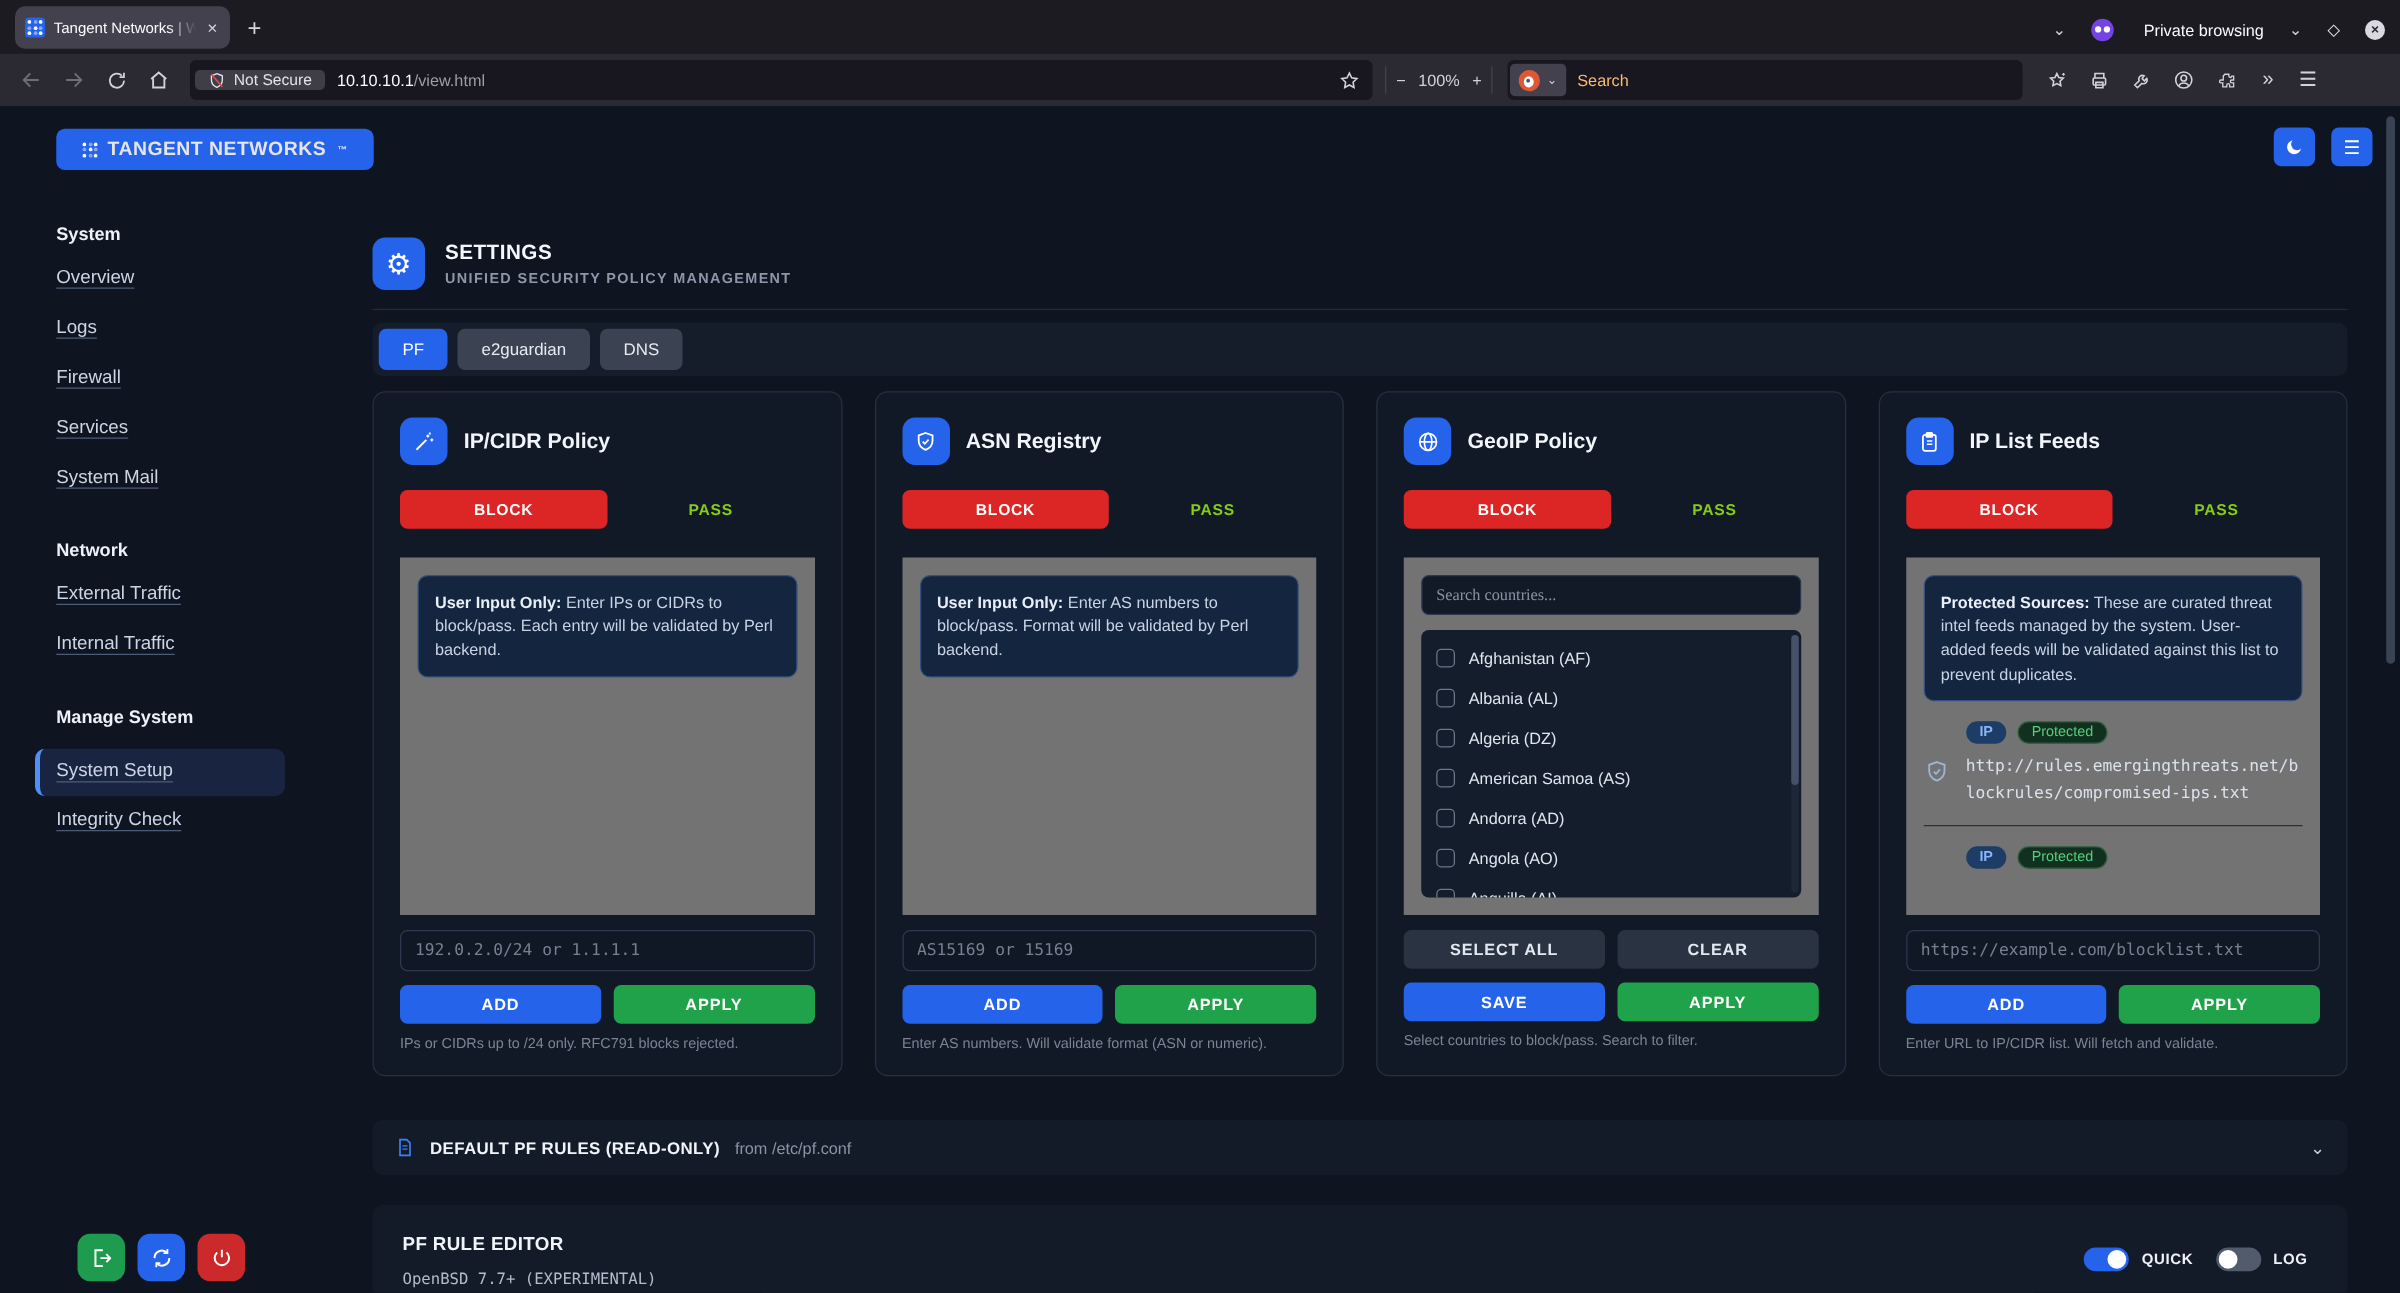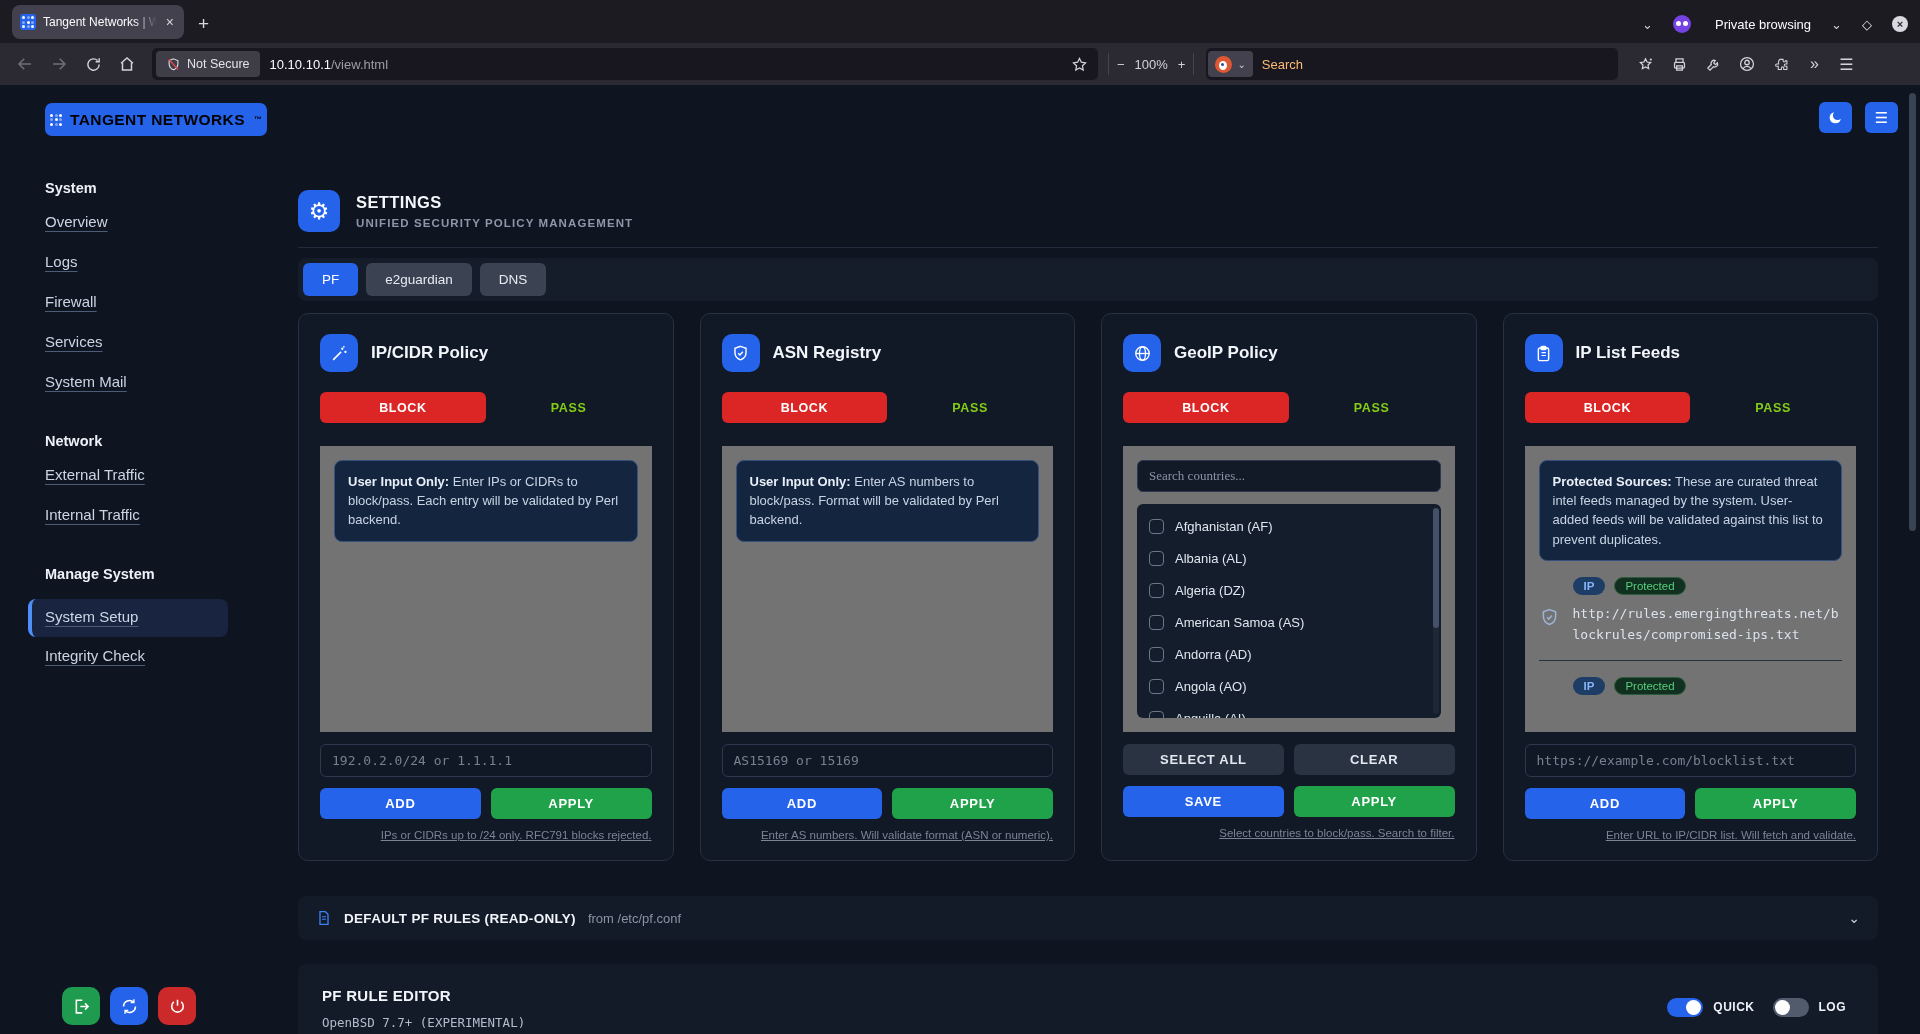--- a/index.html
+++ b/index.html
@@ -27,40 +27,40 @@
   .win-diamond { color:#e8e8ee; font-size:13px; }
   .win-close { width:16px; height:16px; border-radius:50%; background:#d9d9df; color:#2b2a33;
     font-size:11px; line-height:16px; text-align:center; font-weight:bold; }
 
   .toolbar { height:42px; background:#2b2a33; display:flex; align-items:center; padding:0 10px; gap:4px; }
   .tbtn { width:30px; height:30px; border-radius:5px; display:flex; align-items:center; justify-content:center; flex:none; }
   .tbtn svg { stroke:#d2d2d8; }
   .tbtn.dim svg { stroke:#6f6f79; }
   .urlbar { flex:none; width:946px; height:32px; background:#18171f; border-radius:5px; margin:0 6px;
     display:flex; align-items:center; padding:0 4px; }
-  .sec-chip { height:26px; background:#3f3e48; border-radius:4px; display:flex; align-items:center;
+  .sec-chip { height:16px; background:#3f3e48; border-radius:4px; display:flex; align-items:center;
     gap:6px; padding:0 10px; color:#e2e2e8; font-size:12.5px; flex:none; }
   .url-text { font-size:13px; color:#fbfbfe; margin-left:10px; flex:1; }
   .url-text .path { color:#9d9da7; }
   .zoomgrp { display:flex; align-items:center; gap:10px; color:#d2d2d8; font-size:13px; padding:0 8px;
     border-left:1px solid #45444e; border-right:1px solid #45444e; height:22px; }
   .searchbar { width:412px; height:32px; background:#18171f; border-radius:5px; margin:0 8px;
     display:flex; align-items:center; padding:2px; }
   .engine-chip { height:26px; background:#42414d; border-radius:4px; display:flex; align-items:center;
     gap:5px; padding:0 7px; }
   .ddg { width:17px; height:17px; border-radius:50%; background:#de5833; position:relative; }
   .ddg:before { content:""; position:absolute; left:4px; top:5px; width:8px; height:9px; border-radius:50%; background:#fff; }
   .ddg:after { content:""; position:absolute; left:6px; top:7px; width:3px; height:3px; border-radius:50%; background:#2d4f8e; }
   .search-ph { color:#fdba74; font-size:13px; margin-left:9px; }
   .glyph-btn { color:#d2d2d8; font-size:16px; width:28px; text-align:center; }
 
   
   .app { position:absolute; top:85px; left:0; width:1920px; height:949px; background:#0e1420; }
   .logo { position:absolute; left:45px; top:18px; background:#2563eb; border-radius:7px; height:33px;
-    display:flex; align-items:center; gap:8px; padding:0 5px; color:#000000; font-weight:bold;
+    display:flex; align-items:center; gap:8px; padding:0 21px; color:#e5e5e5; font-weight:bold;
     font-size:15.5px; letter-spacing:.4px; }
   .logo sup { font-size:8px; margin-left:1px; }
   .hdr-actions { position:absolute; right:22px; top:17px; display:flex; gap:13px; }
   .hdr-btn { width:33px; height:31px; background:#2563eb; border-radius:6px; color:#fff;
     display:flex; align-items:center; justify-content:center; font-size:15px; }
 
   
   .sidebar { position:absolute; left:28px; top:95px; width:200px; }
   .side-h { color:#edf1f8; font-size:14.5px; font-weight:bold; margin:0 0 17px 17px; }
   .side-link { display:block; color:#ccd5e3; font-size:15px; margin:0 0 20px 17px; height:20px;
@@ -100,21 +100,21 @@
   .f-input { margin-top:12px; width:100%; height:33px; background:#101826; border:1px solid #2e3950;
     border-radius:6px; color:#e6ebf3; font-size:13px; padding:0 11px;
     font-family:"DejaVu Sans Mono",monospace; }
   .f-input::placeholder { color:#76808f; }
   .btn-row { margin-top:11px; display:grid; grid-template-columns:1fr 1fr; gap:10px; }
   .btn { height:31px; border:none; border-radius:6px; font-weight:bold; font-size:13px;
     letter-spacing:.7px; color:#fff; font-family:inherit; }
   .btn.blue { background:#2563eb; }
   .btn.green { background:#1fa24a; }
   .btn.gray { background:#2a3342; color:#e3e8f0; }
-  .footnote { margin-top:10px; text-align:right; color:#7b8495; font-size:11.5px;text-decoration:underline; }
+  .footnote { margin-top:10px; text-align:left; color:#7b8495; font-size:11.5px; }
 
   
   .search-input { width:100%; height:32px; background:#121a28; border:1px solid #2c3850; border-radius:6px;
     color:#dfe5ee; font-size:13px; padding:0 11px; font-family:Liberation Serif, serif; }
   .search-input::placeholder { color:#8b93a3; }
   .country-list { margin-top:12px; height:214px; background:#141d2c; border-radius:6px; overflow:hidden;
     padding:6px 12px; position:relative; }
   .country { display:flex; align-items:center; gap:11px; height:32px; color:#e0e6ef; font-size:13px; }
   .cb { width:15px; height:15px; border:1.5px solid #6d7789; border-radius:4px; flex:none; }
   .list-scroll { position:absolute; right:2px; top:4px; bottom:4px; width:6px; background:#1d2736; border-radius:3px; }

